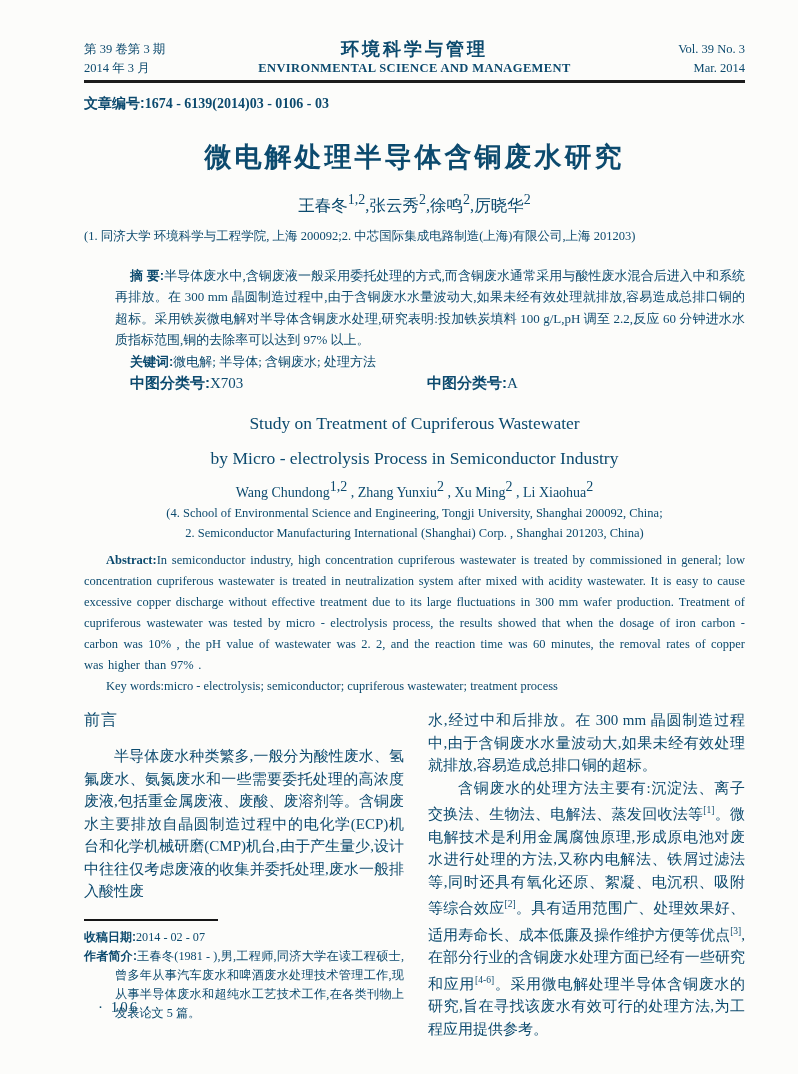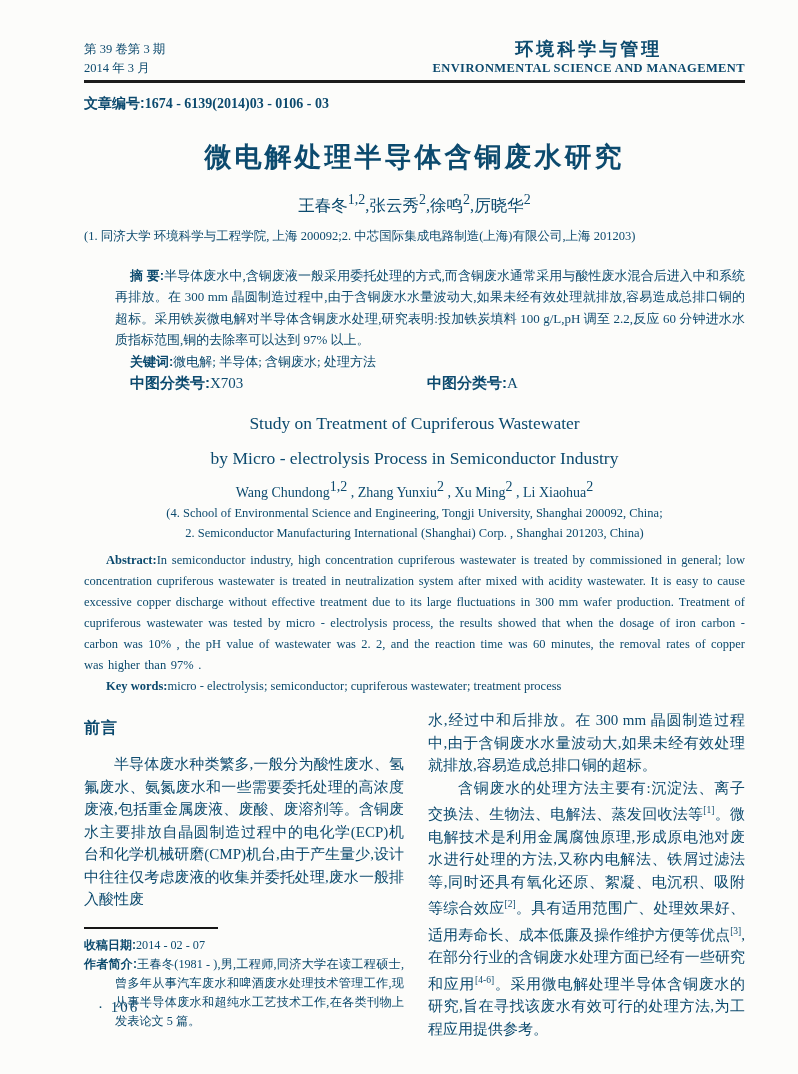--- a/index.html
+++ b/index.html
@@ -44,22 +44,22 @@
   .authors-en { margin-top:6px; text-align:center; font-size:14px; line-height:22px; }
   .affil-en { text-align:center; font-size:12.5px; line-height:20px; }
 
   .abstract-en { margin-top:7px; font-size:12.5px; line-height:21px; text-align:justify; text-indent:22px; word-spacing:1.5px; }
   .keywords-en { font-size:12.5px; line-height:21px; text-indent:22px; }
 
   .columns { display:flex; margin-top:12px; }
   .col { font-size:15px; line-height:22.5px; text-align:justify; }
   .col-left { width:320px; margin-right:24px; flex:0 0 aupx; }
   .col-right { width:317px; }
-  .section-heading { margin-top:8px; font-family:"Liberation Sans","DejaVu Sans",sans-serif;
-                     font-weight:bold; font-size:16px; line-height:22px; letter-spacing:1px; }
+  .section-heading { margin-top:0; font-family:"Liberation Sans","DejaVu Sans",sans-serif;
+                     font-weight:normal; font-size:16px; line-height:22px; letter-spacing:1px; }
   .col-left p { margin-top:14px; }
   p.indent { text-indent:30px; }
   .ref-sup { font-size:9.5px; }
 
   .footnote { margin-top:16px; font-size:12.2px; line-height:19px; }
   .fn-rule { width:134px; border-top:2px solid #161616; margin-bottom:7px; }
   .fn-label { font-size:12px; }
   .fn-bio { padding-left:31px; text-indent:-31px; text-align:justify; }
 
   .page-number { position:absolute; left:98px; top:999px; font-size:15px; letter-spacing:2px; }
@@ -70,20 +70,24 @@
 <div class="page">
 
   <div class="header">
     <div class="h-left">
       <div>第 39 卷第 3 期</div>
       <div>2014 年 3 月</div>
     </div>
     <div class="h-center">
       <div class="journal-cn">环境科学与管理</div>
       <div class="journal-en">ENVIRONMENTAL SCIENCE AND MANAGEMENT</div>
+    </div>
+    <div class="h-right">
+      <div>Vol. 39  No. 3</div>
+      <div>Mar. 2014</div>
     </div>
   </div>
 
   <div class="double-rule"></div>
 
   <div class="article-id"><span class="hei">文章编号:</span><span>1674 - 6139(2014)03 - 0106 - 03</span></div>
 
   <h1 class="title-cn">微电解处理半导体含铜废水研究</h1>
 
   <div class="authors-cn"><span>王春冬</span><sup>1,2</sup><span>,</span><span>张云秀</span><sup>2</sup><span>,</span><span>徐鸣</span><sup>2</sup><span>,</span><span>厉晓华</span><sup>2</sup></div>
@@ -102,21 +106,21 @@
   <div class="title-en l1">Study on Treatment of Cupriferous Wastewater</div>
   <div class="title-en l2">by Micro - electrolysis Process in Semiconductor Industry</div>
 
   <div class="authors-en"><span>Wang Chundong</span><sup>1,2</sup><span> , </span><span>Zhang Yunxiu</span><sup>2</sup><span> , </span><span>Xu Ming</span><sup>2</sup><span> , </span><span>Li Xiaohua</span><sup>2</sup></div>
 
   <div class="affil-en">(4. School of Environmental Science and Engineering, Tongji University, Shanghai 200092, China;</div>
   <div class="affil-en">2. Semiconductor Manufacturing International (Shanghai) Corp. , Shanghai 201203, China)</div>
 
   <div class="abstract-en"><span class="hei" style="font-family:'Liberation Serif','DejaVu Serif',serif;">Abstract:</span><span>In semiconductor industry, high concentration cupriferous wastewater is treated by commissioned in general; low concentration cupriferous wastewater is treated in neutralization system after mixed with acidity wastewater. It is easy to cause excessive copper discharge without effective treatment due to its large fluctuations in 300 mm wafer production. Treatment of cupriferous wastewater was tested by micro - electrolysis process, the results showed that when the dosage of iron carbon - carbon was 10% , the pH value of wastewater was 2. 2, and the reaction time was 60 minutes, the removal rates of copper was higher than 97% .</span></div>
 
-  <div class="keywords-en"><span style="font-weight:bold;">Key words:</span><span>micro - electrolysis; semiconductor; cupriferous wastewater; treatment process</span></div>
+  <div class="keywords-en"><span style="font-weight:normal;">Key words:</span><span>micro - electrolysis; semiconductor; cupriferous wastewater; treatment process</span></div>
 
   <div class="columns">
     <div class="col col-left">
       <h2 class="section-heading">前言</h2>
       <p class="indent">半导体废水种类繁多,一般分为酸性废水、氢氟废水、氨氮废水和一些需要委托处理的高浓度废液,包括重金属废液、废酸、废溶剂等。含铜废水主要排放自晶圆制造过程中的电化学(ECP)机台和化学机械研磨(CMP)机台,由于产生量少,设计中往往仅考虑废液的收集并委托处理,废水一般排入酸性废</p>
       <div class="footnote">
         <div class="fn-rule"></div>
         <div><span class="hei fn-label">收稿日期:</span><span>2014 - 02 - 07</span></div>
         <div class="fn-bio"><span class="hei fn-label">作者简介:</span><span>王春冬(1981 - ),男,工程师,同济大学在读工程硕士,曾多年从事汽车废水和啤酒废水处理技术管理工作,现从事半导体废水和超纯水工艺技术工作,在各类刊物上发表论文 5 篇。</span></div>
       </div>

